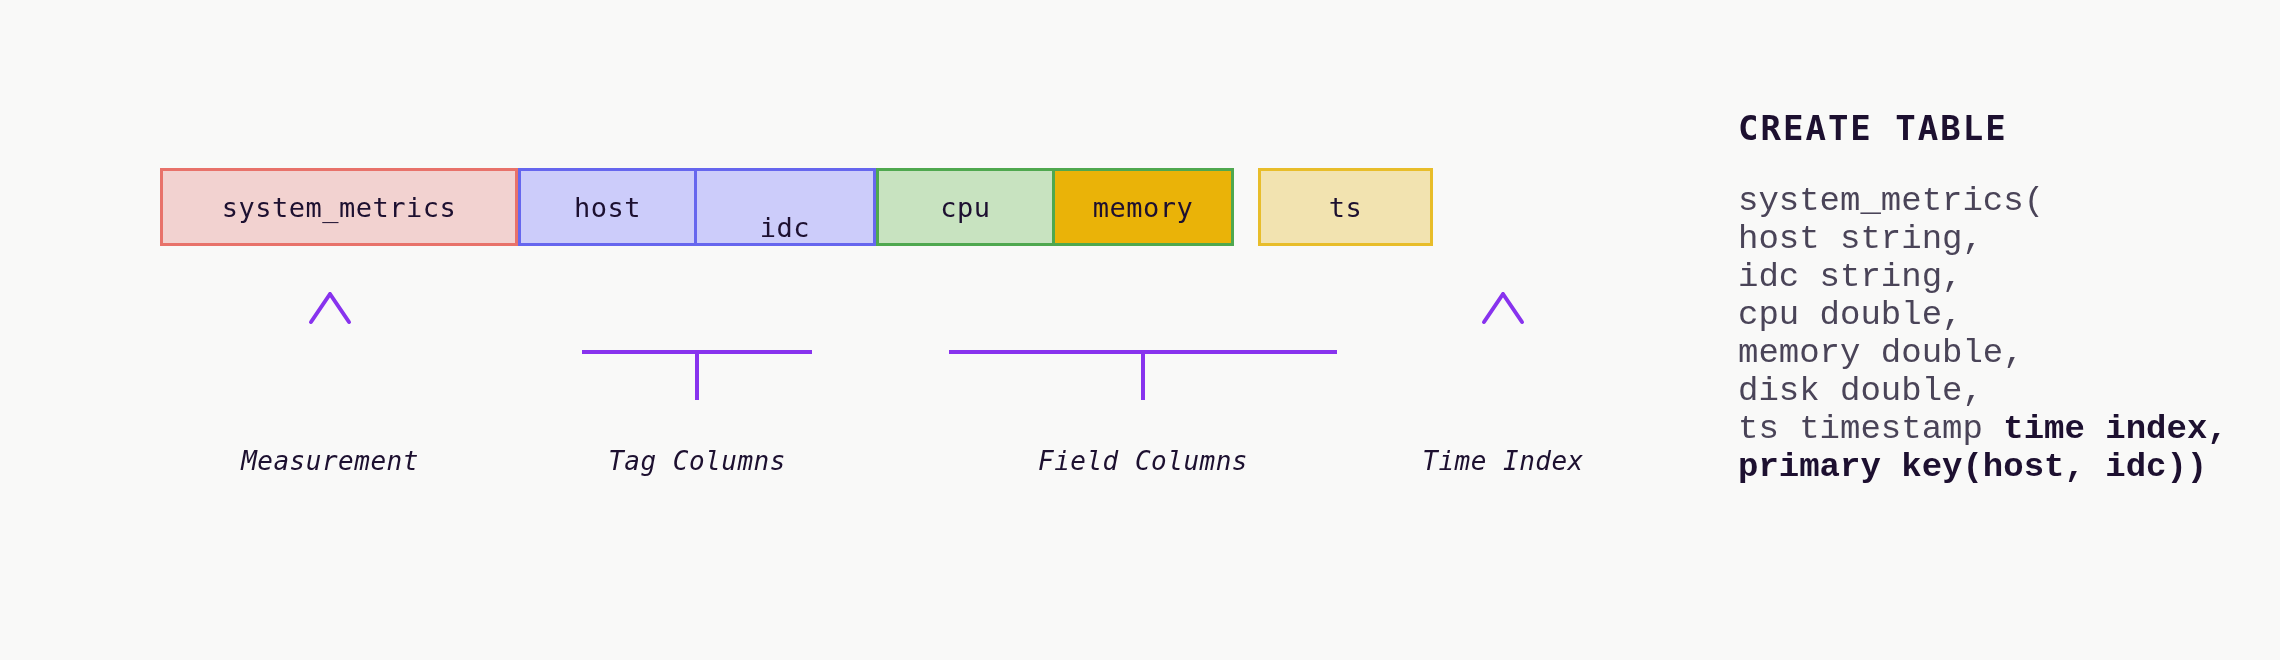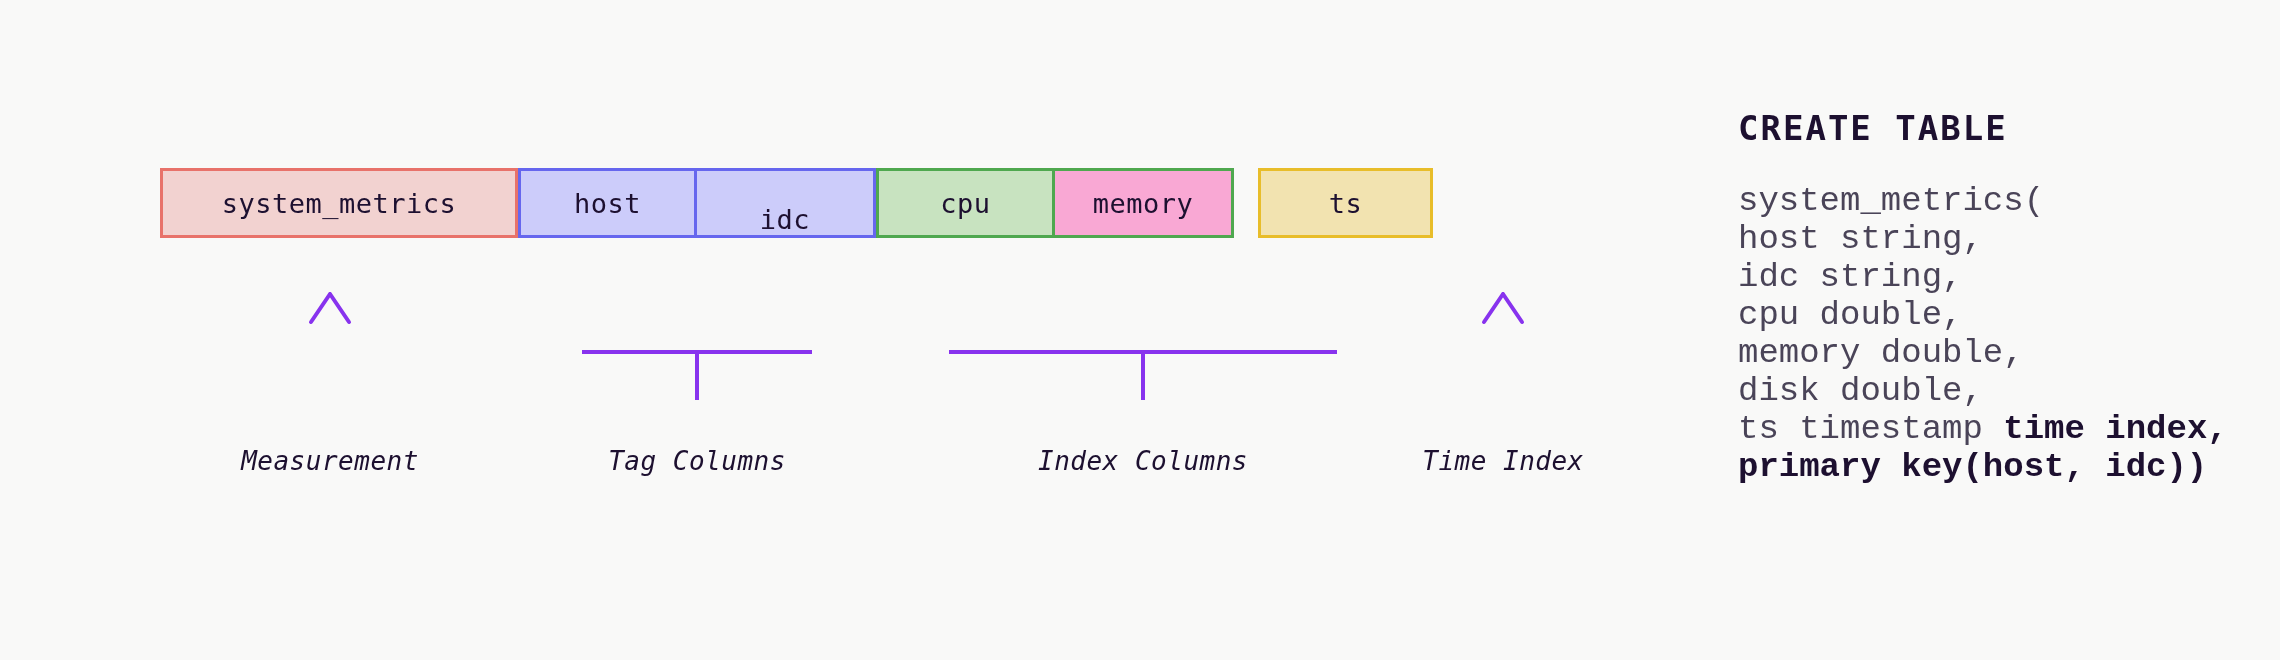--- a/index.html
+++ b/index.html
@@ -13,21 +13,21 @@
     font-family: "DejaVu Sans Mono", monospace;
     overflow: hidden;
     position: relative;
   }
 
   
   #schema-strip {
     position: absolute;
     left: 160px;
     top: 168px;
-    height: 70px;
+    height: 78px;
     display: flex;
     align-items: stretch;
   }
   .seg {
     box-sizing: border-box;
     display: flex;
     align-items: center;
     justify-content: center;
     font-family: "DejaVu Sans Mono", monospace;
     font-size: 27px;
@@ -122,21 +122,21 @@
   </div>
   <div class="seg seg-tag first" style="background: rgb(204, 204, 250); border-color: rgb(102, 102, 238);">
     <span>host</span>
   </div>
   <div class="seg seg-tag" style="background: rgb(204, 204, 250); border-color: rgb(102, 102, 238); align-items: flex-end;">
     <span>idc</span>
   </div>
   <div class="seg seg-field first" style="background: rgb(200, 227, 192); border-color: rgb(79, 168, 79);">
     <span>cpu</span>
   </div>
-  <div class="seg seg-field" style="background: #f9a8d4; border-color: rgb(79, 168, 79);">
+  <div class="seg seg-field" style="background: #eab308; border-color: rgb(79, 168, 79);">
     <span>memory</span>
   </div>
   <div class="seg seg-time" style="background: rgb(242, 227, 176); border-color: rgb(232, 189, 42); margin-left: 24px;">
     <span>ts</span>
   </div>
 </div>
 
 <svg id="annotations">
   <defs>
     <linearGradient id="fadeUp" x1="0" y1="1" x2="0" y2="0">
@@ -171,19 +171,19 @@
   </g>
 
   <g>
     <line x1="1503" y1="414" x2="1503" y2="300" stroke="url(#fadeUp)" stroke-width="4"></line>
     <path d="M 1503 294 L 1484 322 M 1503 294 L 1522 322" stroke="#8833ee" stroke-width="4" fill="none" stroke-linecap="round"></path>
   </g>
 </svg>
 
 <div class="ann-label" style="left:330px;">Measurement</div>
 <div class="ann-label" style="left:697px;">Tag Columns</div>
-<div class="ann-label" style="left:1143px;">Index Columns</div>
+<div class="ann-label" style="left:1143px;">Field Columns</div>
 <div class="ann-label" style="left:1503px;">Time Index</div>
 
 <div id="sql-panel">
   <div id="sql-title">CREATE TABLE</div>
   <div id="sql-body"><div class="sql-line"><span>system_metrics(</span></div><div class="sql-line"><span>host string,</span></div><div class="sql-line"><span>idc string,</span></div><div class="sql-line"><span>cpu double,</span></div><div class="sql-line"><span>memory double,</span></div><div class="sql-line"><span>disk double,</span></div><div class="sql-line"><span>ts timestamp </span><span class="sql-bold">time index,</span></div><div class="sql-line"><span class="sql-bold">primary key(host, idc))</span></div></div>
 </div>
 
 </body></html>

